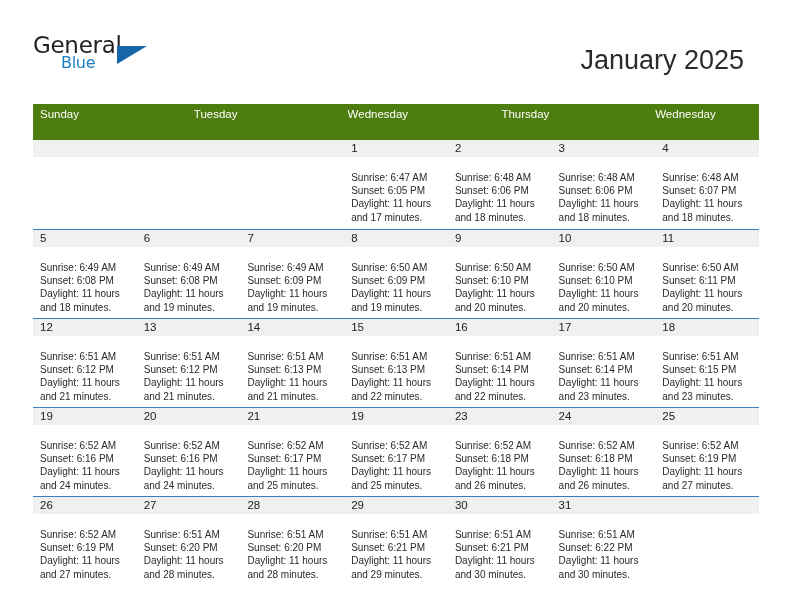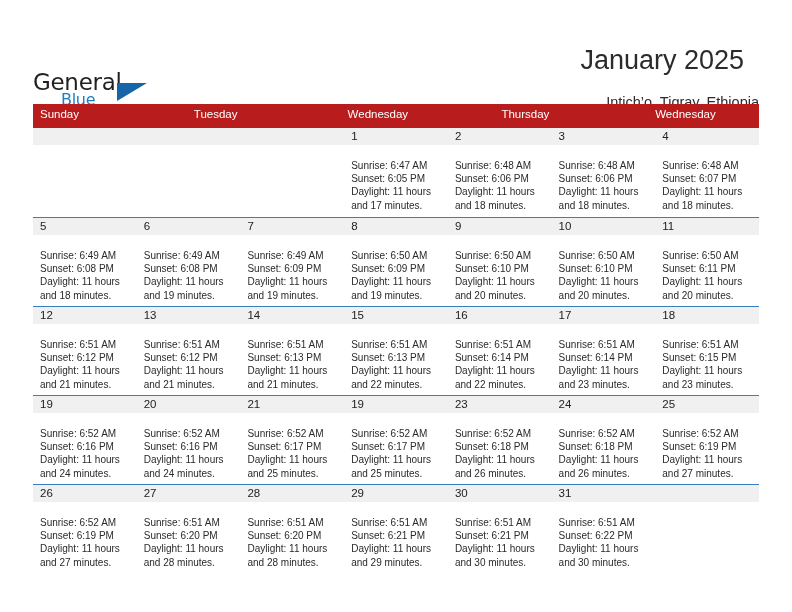--- a/index.html
+++ b/index.html
@@ -29,21 +29,20 @@
     top: 28px;
     right: 33px;
     height: 70px;
   }
   .brand {
     position: absolute;
     left: 0;
     top: 4px;
     width: 130px;
     height: 56px;
-    margin-top: 37px;
   }
   .brand-general {
     position: absolute;
     left: 0;
     top: 0;
     font-size: 23px;
     letter-spacing: -0.3px;
     color: #231f20;
     font-family: "DejaVu Sans", sans-serif;
   }
@@ -90,22 +89,22 @@
 
   
   .calendar {
     position: absolute;
     left: 33px;
     top: 104px;
     width: 726px;
   }
   .weekdays {
     display: flex;
-    background: #b91c1c;
-    height: 24px;
+    background: #4d7c0f;
+    height: 36px;
     gap: 43px;
   }
   .weekday {
     flex: 1 1 0;
     color: #ffffff;
     font-size: 11.5px;
     line-height: 21px;
     padding-left: 7px;
     box-sizing: border-box;
     white-space: nowrap;
@@ -161,21 +160,20 @@
   <div class="header">
 
     <div class="brand">
       <span class="brand-general">General</span>
       <span class="brand-triangle"></span>
       <span class="brand-blue">Blue</span>
     </div>
 
     <div class="title-block">
       <h1 class="cal-title">January 2025</h1>
-      <div class="cal-location">Intich’o, Tigray, Ethiopia</div>
     </div>
 
   </div>
 
   <div class="calendar">
 
     <div class="weekdays">
       <div class="weekday">Sunday</div>
       <div class="weekday">Tuesday</div>
       <div class="weekday">Wednesday</div>

